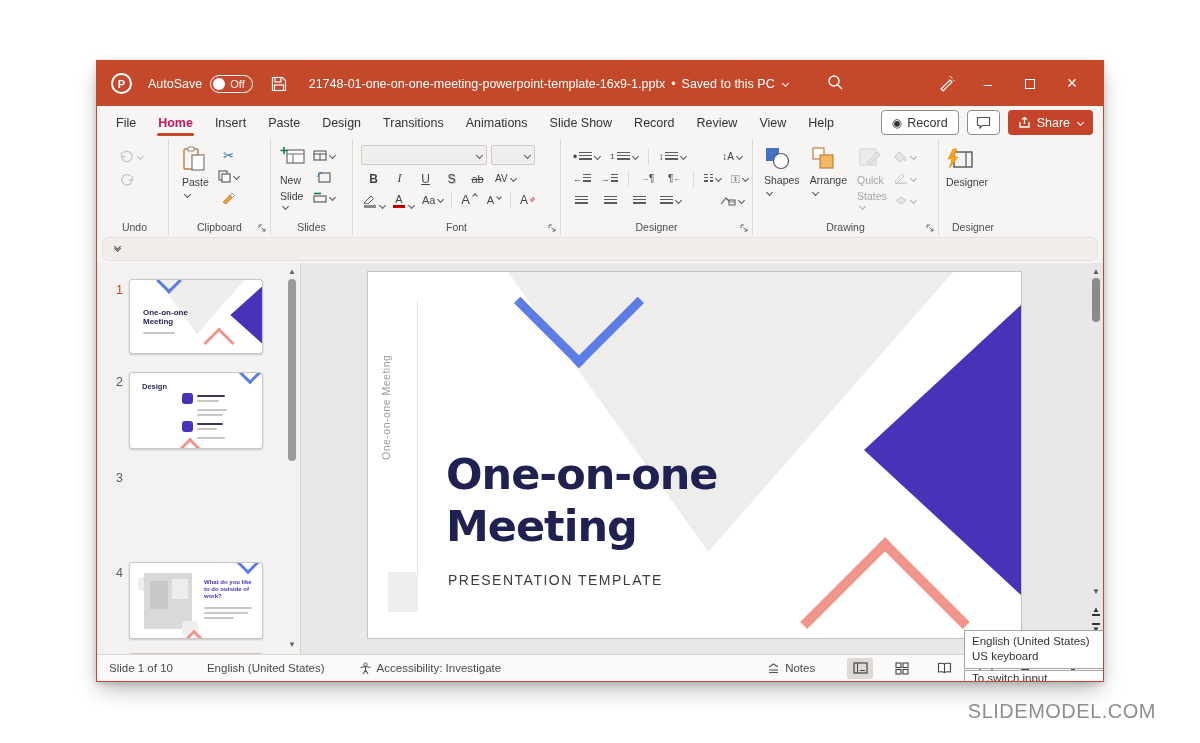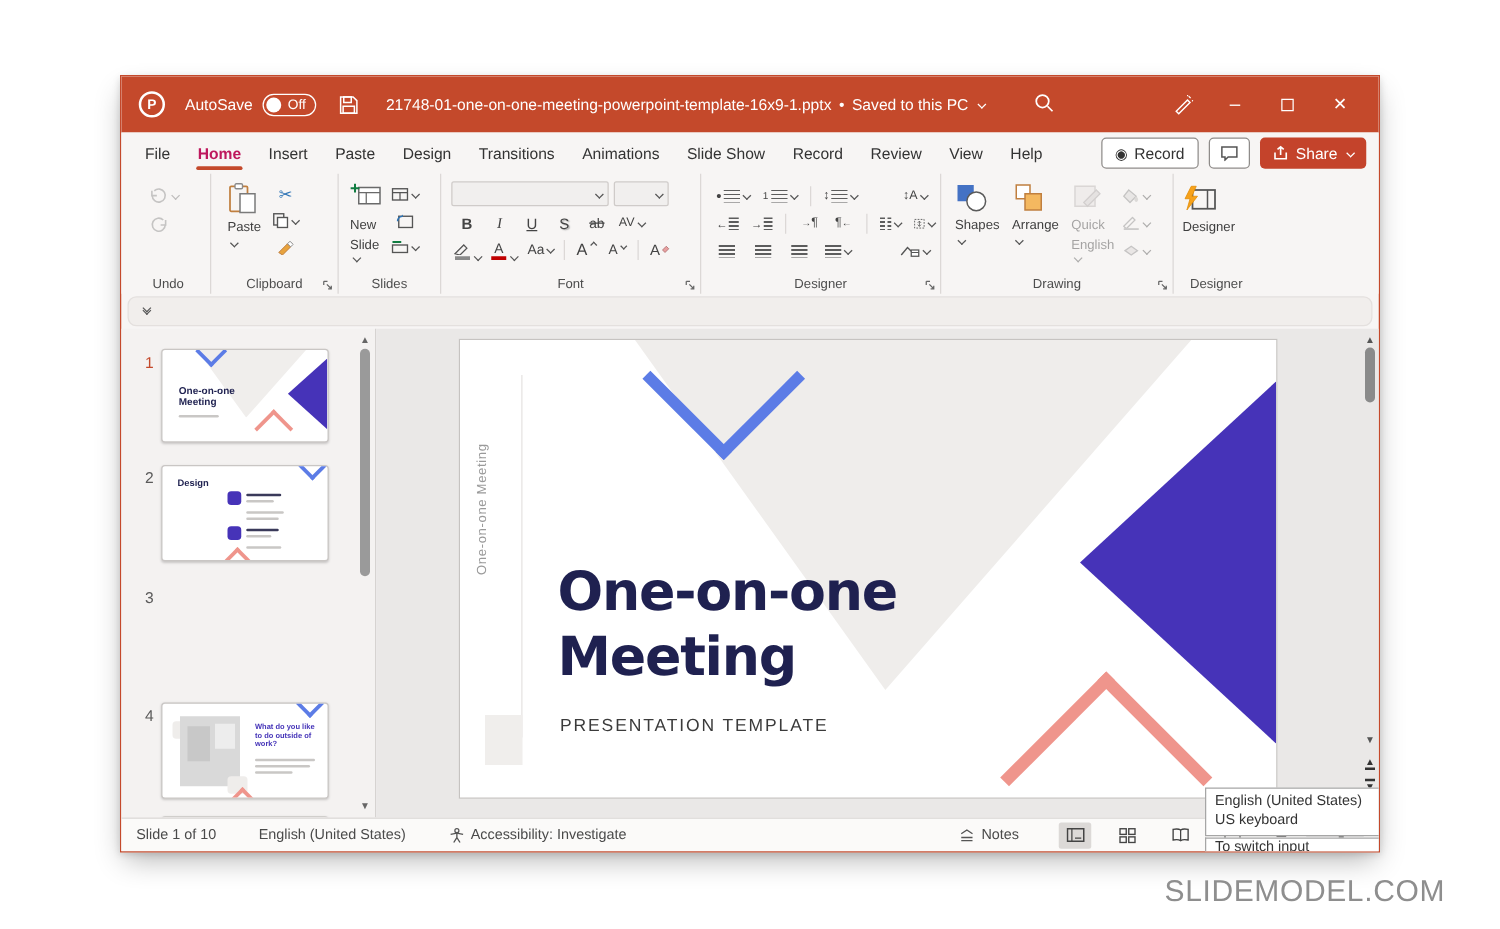--- a/index.html
+++ b/index.html
@@ -94,21 +94,21 @@
   .sb-right{margin-left:auto;display:flex;align-items:center;gap:16px}
   .viewbtn{width:26px;height:21px;display:flex;align-items:center;justify-content:center;border-radius:2px;cursor:pointer}
   .viewbtn.sel{background:#DCD9D7}
   .zoomtrack{width:46px;height:1.5px;background:#7a7a7a;position:relative;cursor:pointer}
   .zoomhandle{position:absolute;left:26px;top:-4.5px;width:4px;height:11px;background:#555}
 
   
   .tip1{position:absolute;left:867px;top:569px;width:140px;height:39px;background:#fff;border:1px solid #A6A6A6;padding:3px 7px;font-size:11.5px;color:#333;line-height:15px;z-index:50}
   .tip2{position:absolute;left:867px;top:609px;width:140px;height:13px;background:#fff;border:1px solid #A6A6A6;border-bottom:none;padding:1px 7px 0;font-size:11.5px;color:#333;overflow:hidden;z-index:50}
 
-  .watermark{position:absolute;right:44px;top:700px;font-size:24px;color:#8e8e8e;letter-spacing:.5px}
+  .watermark{position:absolute;right:44px;top:700px;font-size:20px;color:#8e8e8e;letter-spacing:.5px}
   svg{display:block}
 </style>
 </head>
 <body>
 
 <div class="window">
 
   <div class="titlebar">
     <div class="tb-logo">
         <span>P</span>
@@ -454,21 +454,21 @@
             </svg>
           <span>Arrange</span>
           <i class="cv"></i>
         </div>
         <div class="bigbtn grayed">
           <svg width="26" height="24" viewBox="0 0 26 24">
               <rect x="3" y="3" width="16" height="16" fill="#E5E2E0" stroke="#b5b2b0" stroke-width="1.2"></rect>
               <path d="M10 16 L20 6l3 3-10 10z" fill="#cfcccb" stroke="#a5a2a0" stroke-width="1"></path>
             </svg>
           <span>Quick</span>
-          <span style="display:flex;align-items:center">English</span>
+          <span style="display:flex;align-items:center">States</span>
           <i class="cv" style="margin-top:-2px"></i>
         </div>
         <div style="display:flex;flex-direction:column;gap:5px;padding-top:4px">
           <span class="ic grayed">
             <svg width="14" height="12" viewBox="0 0 14 12">
                 <path d="M5 1l6 5-5 5-5-5z" fill="#d8d5d3" stroke="#8a8a8a" stroke-width="1"></path>
                 <path d="M12.5 8.5c0 1-.8 2-1.5 2s-1.5-1-1.5-2 1.5-2.5 1.5-2.5 1.5 1.5 1.5 2.5z" fill="#bdbab8"></path>
               </svg>
             <i class="cv"></i>
           </span>

